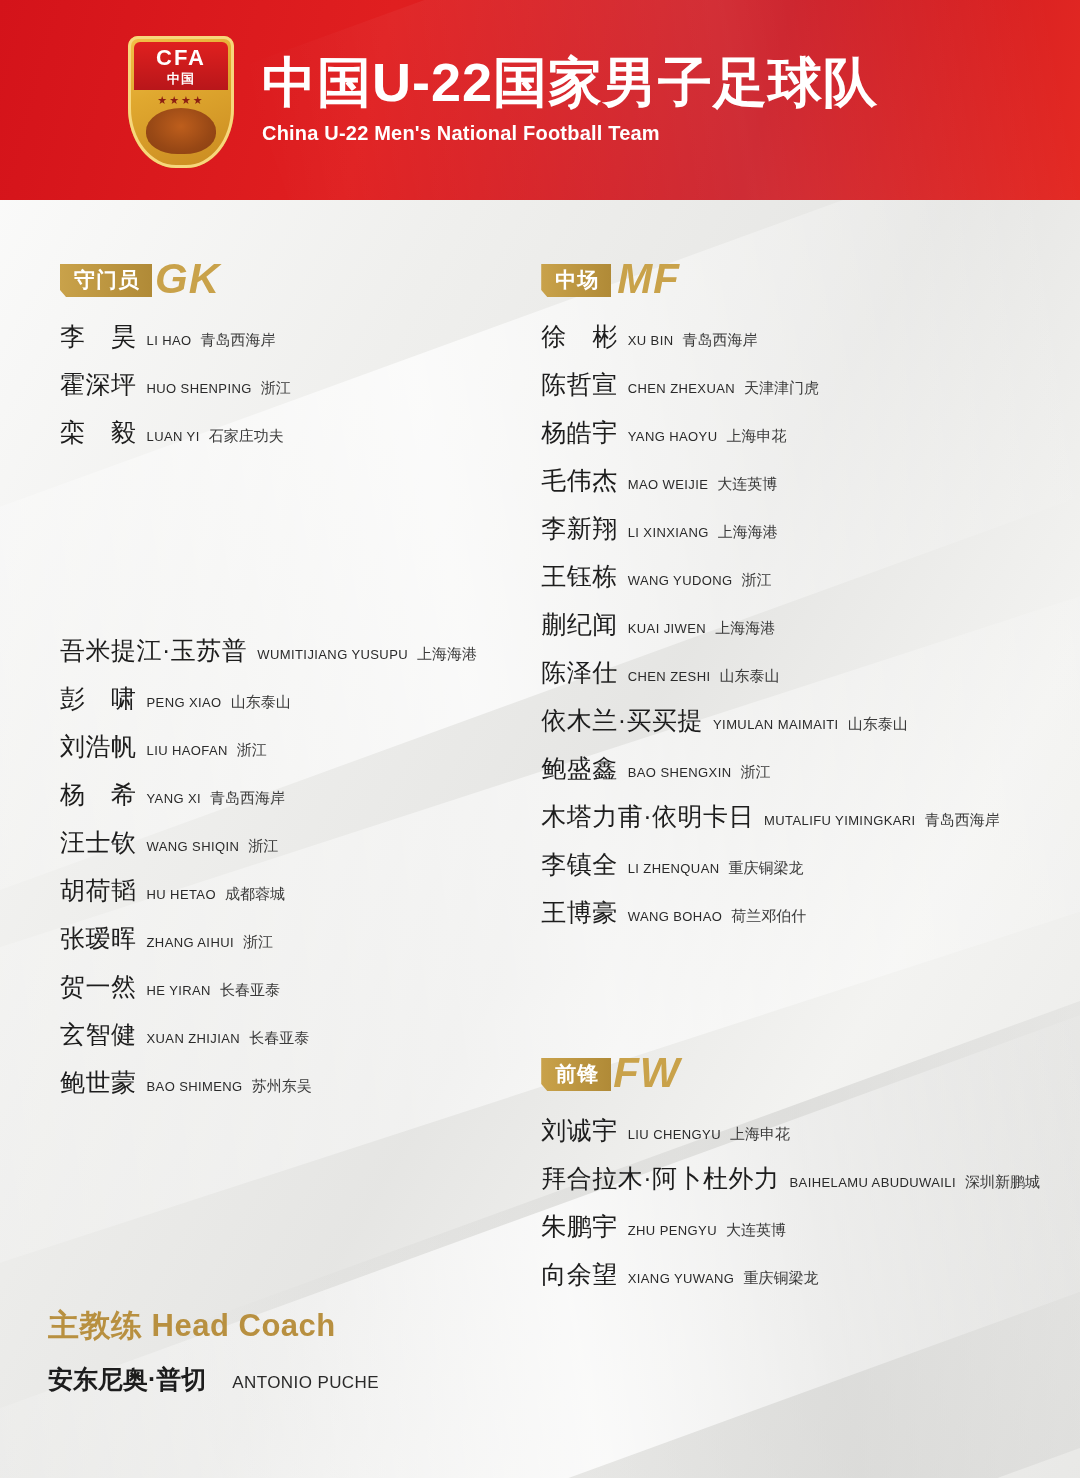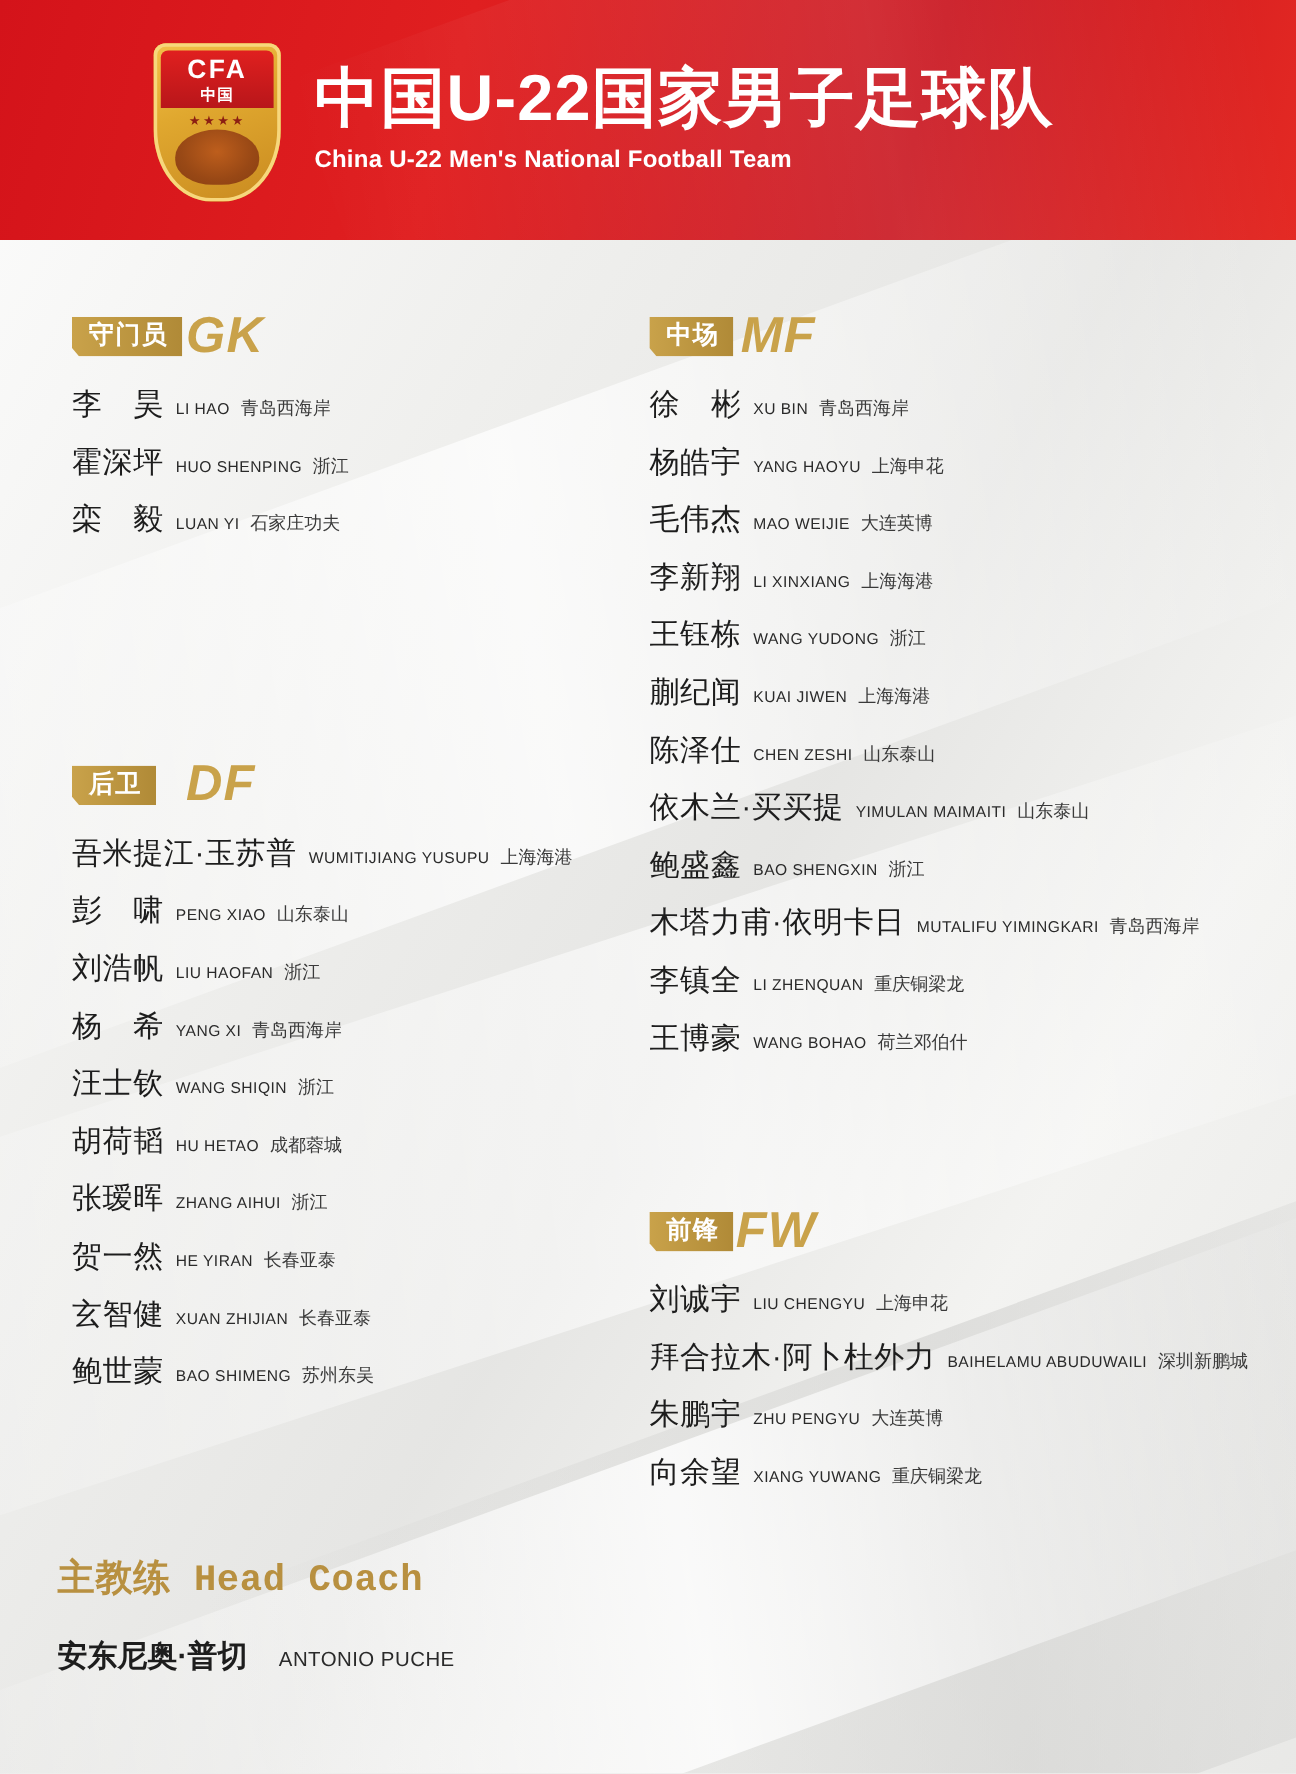--- a/index.html
+++ b/index.html
@@ -230,22 +230,21 @@
   .coach {
     position: absolute;
     left: 48px;
     bottom: 82px;
   }
   .coach-title {
     font-size: 31px;
     font-weight: bold;
     color: #b89040;
     letter-spacing: 0.5px;
-    margin-bottom: 27px;
-    font-family: Liberation Mono, monospace;
+    margin-bottom: 16px;
   }
   .coach-name-row { display: flex; align-items: baseline; }
   .coach-cn {
     font-size: 25px;
     color: #1d1d1d;
     font-weight: 700;
   }
   .coach-en {
     font-size: 17px;
     color: #2a2a2a;
@@ -303,24 +302,20 @@
         </li>
         <li>
           <span class="p-cn">栾　毅</span>
           <span class="p-en">LUAN YI</span>
           <span class="p-club">石家庄功夫</span>
         </li>
       </ul>
 
       <div class="section-gap-gk"></div>
 
-      <div class="sec sec-df">
-        <span class="sec-ribbon">后卫</span>
-        <span class="sec-abbr">DF</span>
-      </div>
       <ul class="players">
         <li>
           <span class="p-cn">吾米提江·玉苏普</span>
           <span class="p-en">WUMITIJIANG YUSUPU</span>
           <span class="p-club">上海海港</span>
         </li>
         <li>
           <span class="p-cn">彭　啸</span>
           <span class="p-en">PENG XIAO</span>
           <span class="p-club">山东泰山</span>
@@ -372,20 +367,25 @@
 
       <div class="sec sec-mf">
         <span class="sec-ribbon">中场</span>
         <span class="sec-abbr">MF</span>
       </div>
       <ul class="players">
         <li>
           <span class="p-cn">徐　彬</span>
           <span class="p-en">XU BIN</span>
           <span class="p-club">青岛西海岸</span>
+        </li>
+        <li>
+          <span class="p-cn">陈哲宣</span>
+          <span class="p-en">CHEN ZHEXUAN</span>
+          <span class="p-club">天津津门虎</span>
         </li>
         <li>
           <span class="p-cn">杨皓宇</span>
           <span class="p-en">YANG HAOYU</span>
           <span class="p-club">上海申花</span>
         </li>
         <li>
           <span class="p-cn">毛伟杰</span>
           <span class="p-en">MAO WEIJIE</span>
           <span class="p-club">大连英博</span>

